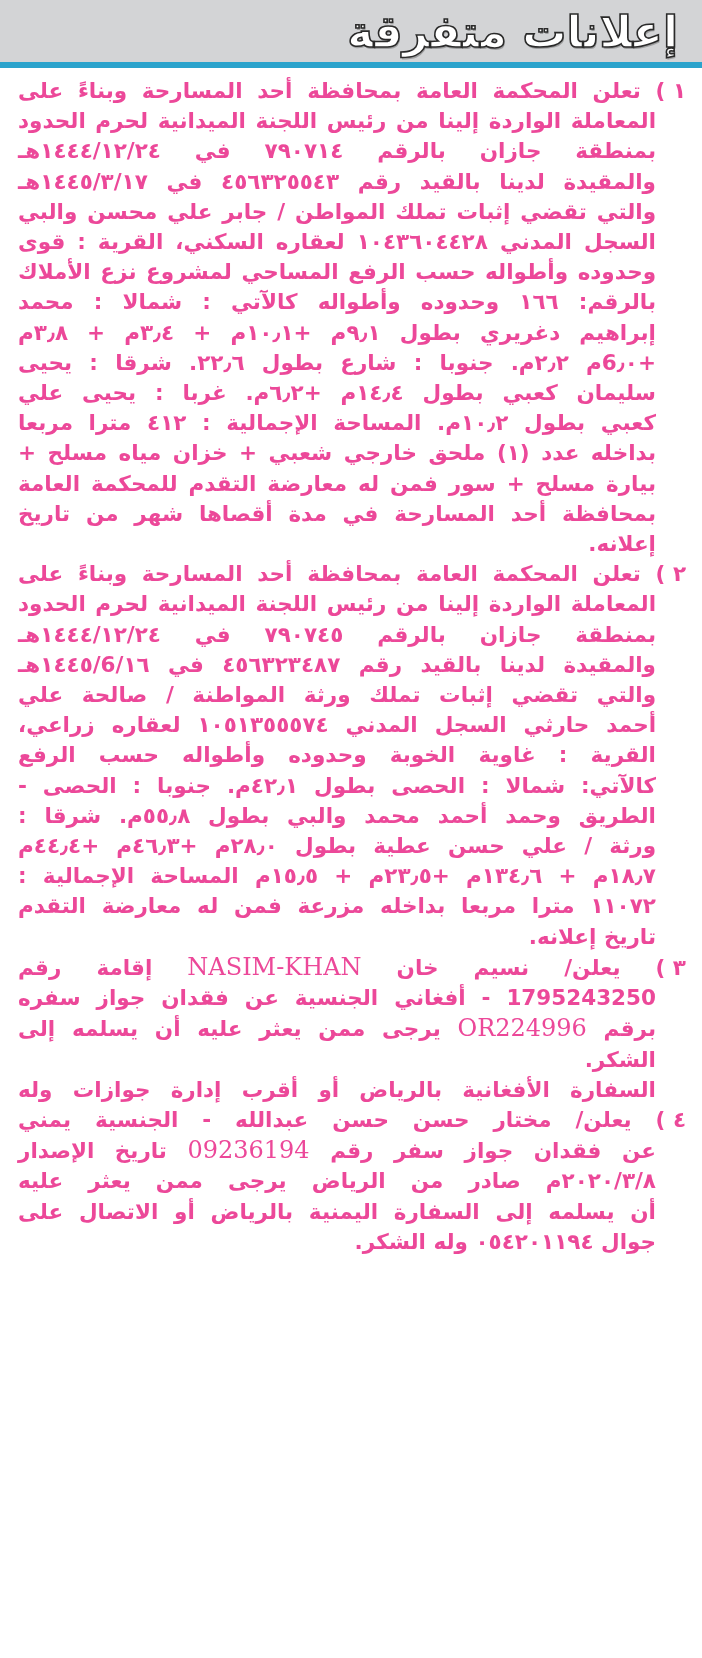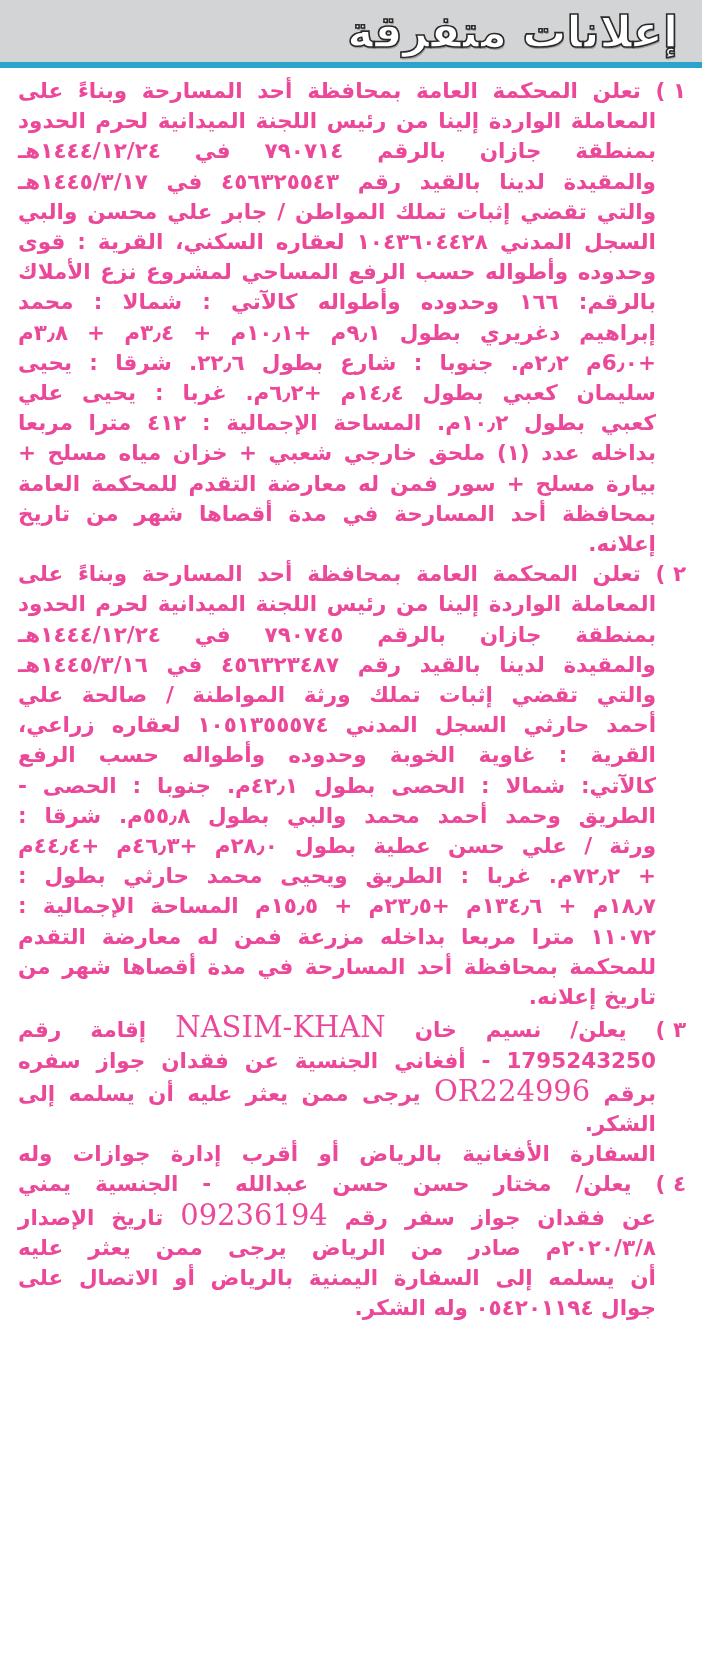--- a/index.html
+++ b/index.html
@@ -70,21 +70,21 @@
     .ad-line.indent {
       padding-right: 30px;
     }
     .num {
       display: inline-block;
       min-width: 30px;
     }
     .latin {
       font-family: "DejaVu Serif", serif;
       font-weight: normal;
-      font-size: 29px;
+      font-size: 24px;
       letter-spacing: 0px;
     }
   </style>
 </head>
 <body>
 
 <div class="page">
   <div class="header">
     <div class="header-title">إعلانات متفرقة</div>
   </div>
@@ -108,31 +108,29 @@
       <span class="ad-line indent">بداخله عدد (١) ملحق خارجي شعبي + خزان مياه مسلح +</span>
       <span class="ad-line indent">بيارة مسلح + سور فمن له معارضة التقدم للمحكمة العامة</span>
       <span class="ad-line indent">بمحافظة أحد المسارحة في مدة أقصاها شهر من تاريخ</span>
       <span class="ad-line last">إعلانه.</span>
     </div>
 
     <div class="ad">
       <span class="ad-line"><span class="num">٢ )</span> <span>تعلن المحكمة العامة بمحافظة أحد المسارحة وبناءً على</span></span>
       <span class="ad-line indent">المعاملة الواردة إلينا من رئيس اللجنة الميدانية لحرم الحدود</span>
       <span class="ad-line indent">بمنطقة جازان بالرقم ٧٩٠٧٤٥ في ١٤٤٤/١٢/٢٤هـ</span>
-      <span class="ad-line indent">والمقيدة لدينا بالقيد رقم ٤٥٦٣٢٣٤٨٧ في ١٤٤٥/٣/١٦هـ</span>
+      <span class="ad-line indent">والمقيدة لدينا بالقيد رقم ٤٥٦٣٢٣٤٨٧ في ١٤٤٥/6/١٦هـ</span>
       <span class="ad-line indent">والتي تقضي إثبات تملك ورثة المواطنة / صالحة علي</span>
       <span class="ad-line indent">أحمد حارثي السجل المدني ١٠٥١٣٥٥٥٧٤ لعقاره زراعي،</span>
       <span class="ad-line indent">القرية : غاوية الخوبة وحدوده وأطواله حسب الرفع</span>
       <span class="ad-line indent">كالآتي: شمالا : الحصى بطول ٤٢٫١م. جنوبا : الحصى -</span>
       <span class="ad-line indent">الطريق وحمد أحمد محمد والبي بطول ٥٥٫٨م. شرقا :</span>
       <span class="ad-line indent">ورثة / علي حسن عطية بطول ٢٨٫٠م +٤٦٫٣م +٤٤٫٤م</span>
-      <span class="ad-line indent">+ ٧٢٫٢م. غربا : الطريق ويحيى محمد حارثي بطول :</span>
       <span class="ad-line indent">١٨٫٧م + ١٣٤٫٦م +٢٣٫٥م + ١٥٫٥م المساحة الإجمالية :</span>
       <span class="ad-line indent">١١٠٧٢ مترا مربعا بداخله مزرعة فمن له معارضة التقدم</span>
-      <span class="ad-line indent">للمحكمة بمحافظة أحد المسارحة في مدة أقصاها شهر من</span>
       <span class="ad-line last">تاريخ إعلانه.</span>
     </div>
 
     <div class="ad">
       <span class="ad-line"><span class="num">٣ )</span> <span>يعلن/ نسيم خان </span><span class="latin">NASIM-KHAN</span><span> إقامة رقم</span></span>
       <span class="ad-line indent">1795243250 - أفغاني الجنسية عن فقدان جواز سفره</span>
       <span class="ad-line indent"><span>برقم </span><span class="latin">OR224996</span><span> يرجى ممن يعثر عليه أن يسلمه إلى</span></span>
       <span class="ad-line last">الشكر.</span>
       <span class="ad-line indent">السفارة الأفغانية بالرياض أو أقرب إدارة جوازات وله</span>
     </div>

